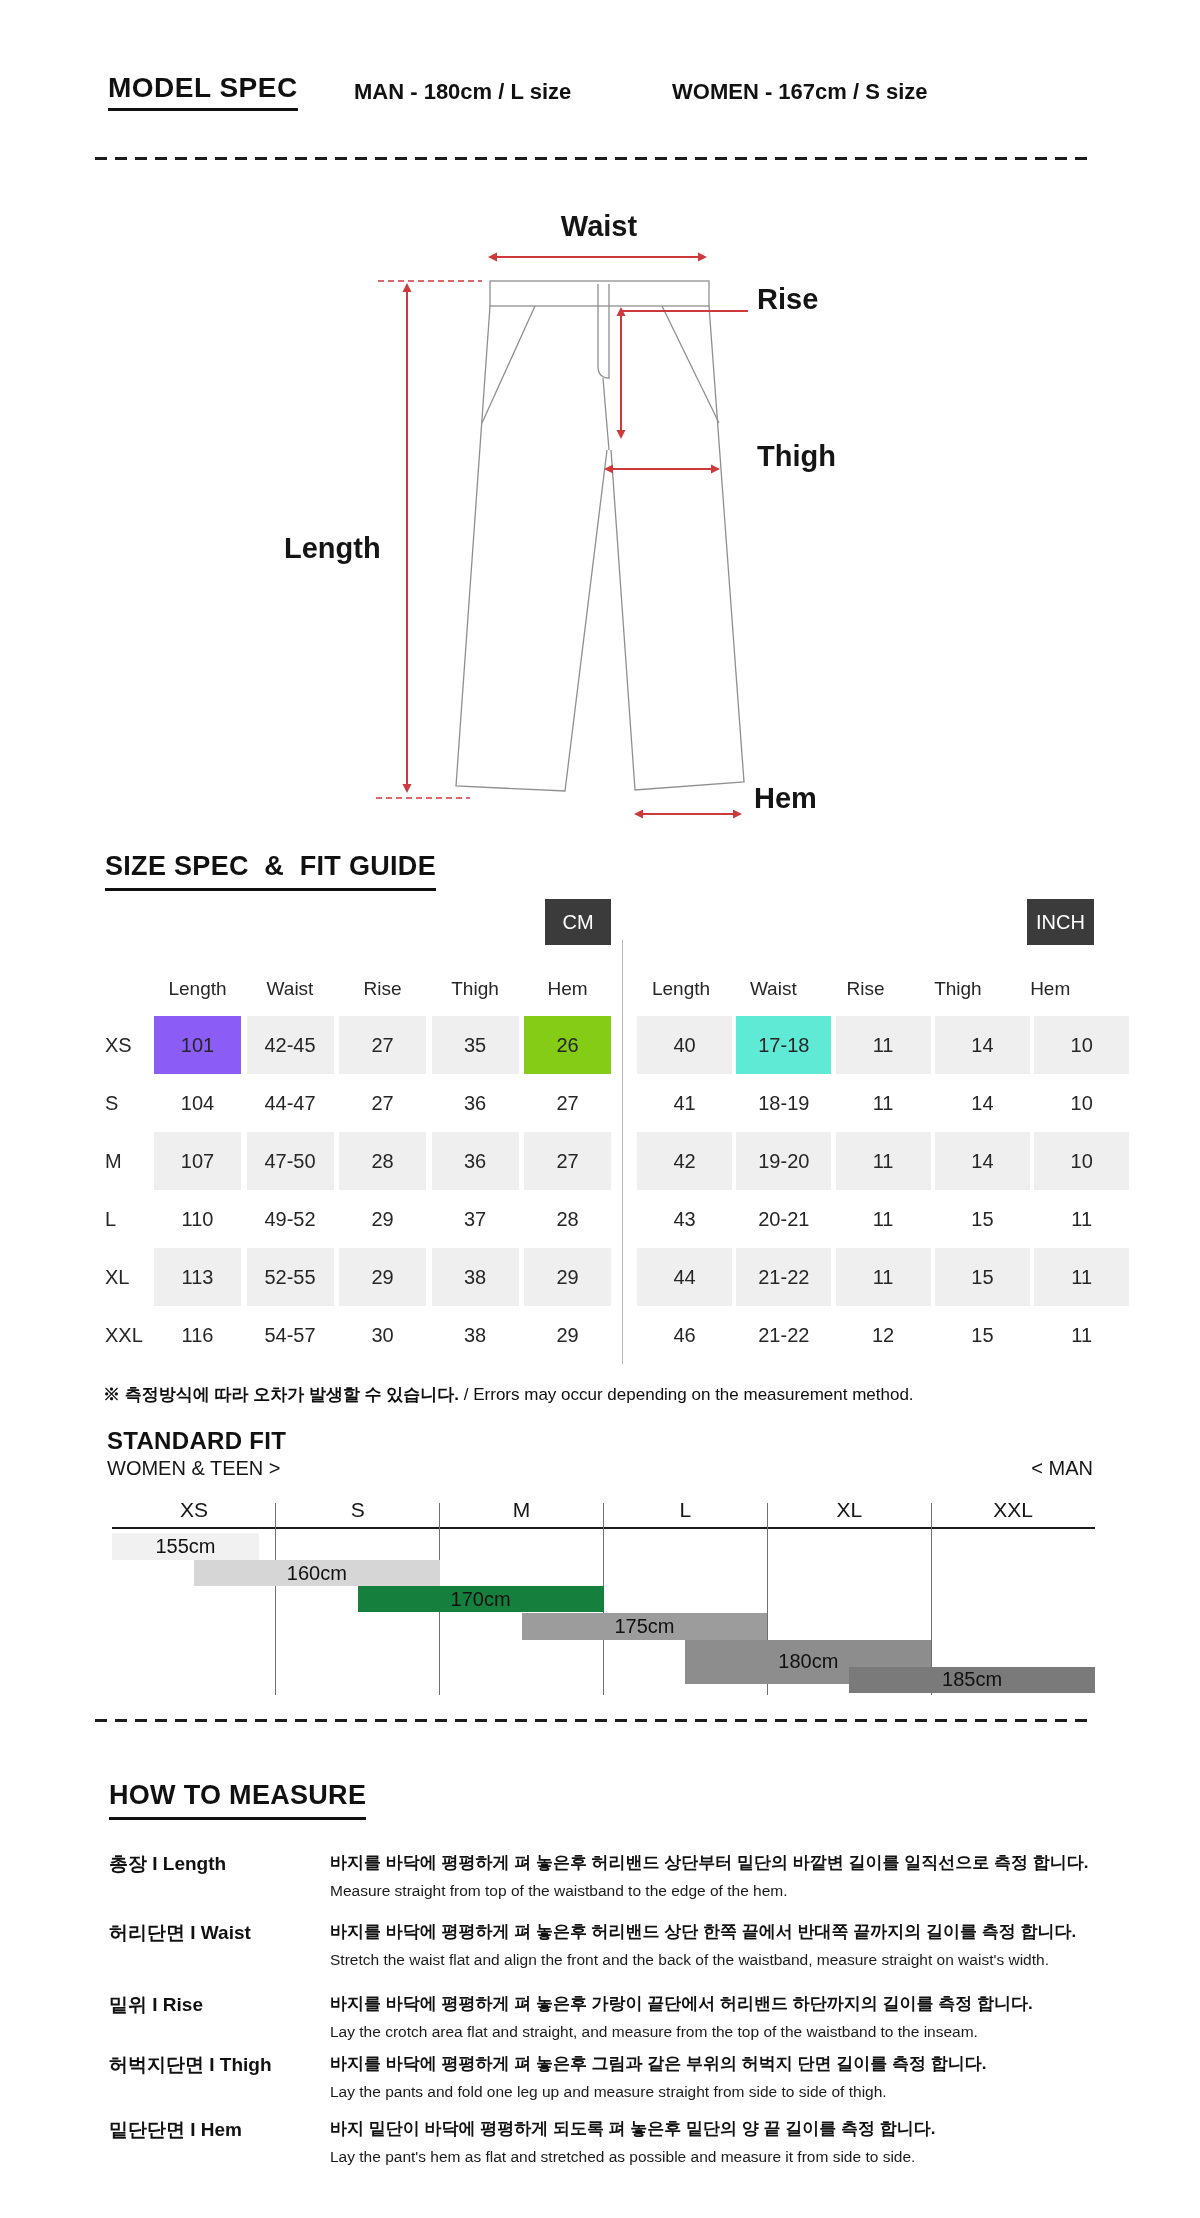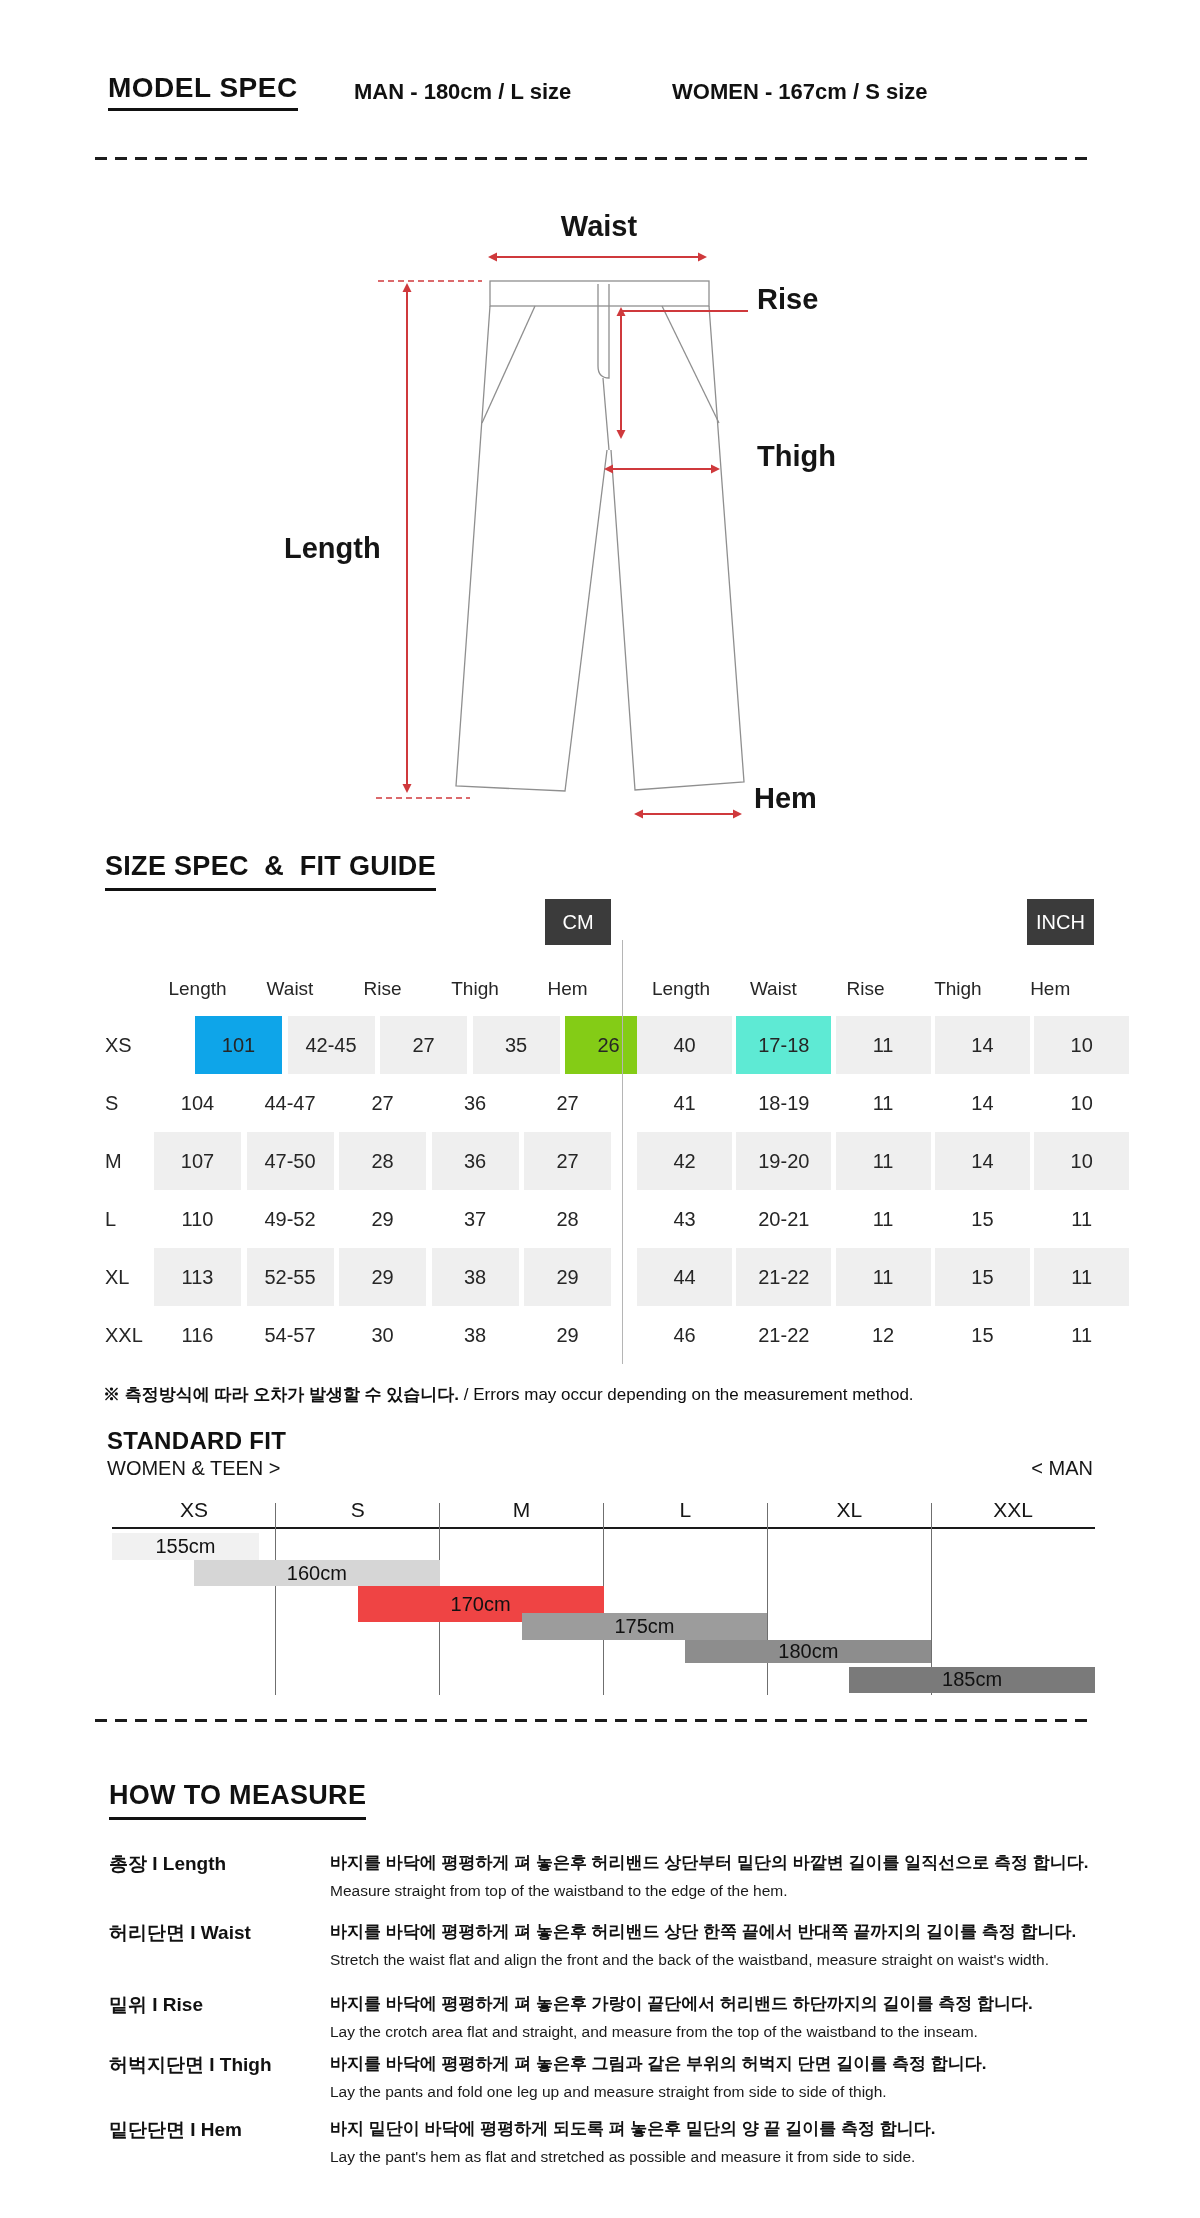--- a/index.html
+++ b/index.html
@@ -134,21 +134,21 @@
 <div class="abs thead" id="inch-head">
     <span class="hcell">Length</span>
     <span class="hcell">Waist</span>
     <span class="hcell">Rise</span>
     <span class="hcell">Thigh</span>
     <span class="hcell">Hem</span>
   </div>
 <div class="abs" id="cm-body">
     <div class="trow">
       <span class="size-label">XS</span>
-      <span class="cell" style="background: #0ea5e9; margin-left: 41px;">101</span>
+      <span class="cell" style="background: #8b5cf6;">101</span>
       <span class="cell" style="background: rgb(239, 239, 239);">42-45</span>
       <span class="cell" style="background: rgb(239, 239, 239);">27</span>
       <span class="cell" style="background: rgb(239, 239, 239);">35</span>
       <span class="cell" style="background: #84cc16;">26</span>
     </div>
     <div class="trow">
       <span class="size-label">S</span>
       <span class="cell">104</span>
       <span class="cell">44-47</span>
       <span class="cell">27</span>
@@ -253,27 +253,27 @@
     <div class="fit-sep" style="left: 327.167px;"></div>
     <div class="fit-sep" style="left: 491px;"></div>
     <div class="fit-sep" style="left: 654.833px;"></div>
     <div class="fit-sep" style="left: 818.667px;"></div>
     <div class="fit-bar" style="left: 0px; width: 147px; top: 38px; height: 26.7px; background: rgb(241, 241, 241);">
       <span>155cm</span>
     </div>
     <div class="fit-bar" style="left: 81.9167px; width: 245.75px; top: 64.7px; height: 26.7px; background: rgb(214, 214, 214);">
       <span>160cm</span>
     </div>
-    <div class="fit-bar" style="left: 245.75px; width: 245.75px; top: 91.4px; height: 36px; background: #ef4444;">
+    <div class="fit-bar" style="left: 245.75px; width: 245.75px; top: 91.4px; height: 26px; background: #15803d;">
       <span>170cm</span>
     </div>
     <div class="fit-bar" style="left: 409.583px; width: 245.75px; top: 118.1px; height: 26.7px; background: rgb(156, 156, 156);">
       <span>175cm</span>
     </div>
-    <div class="fit-bar" style="left: 573.417px; width: 245.75px; top: 144.8px; height: 23px; background: rgb(141, 141, 141);">
+    <div class="fit-bar" style="left: 573.417px; width: 245.75px; top: 144.8px; height: 44px; background: rgb(141, 141, 141);">
       <span>180cm</span>
     </div>
     <div class="fit-bar" style="left: 737.25px; width: 245.75px; top: 171.5px; height: 26.7px; background: rgb(122, 122, 122);">
       <span>185cm</span>
     </div>
   </div>
 
 <div class="abs dashline" id="divider-mid"></div>
 
 <div class="abs" id="measure-title">HOW TO MEASURE</div>

